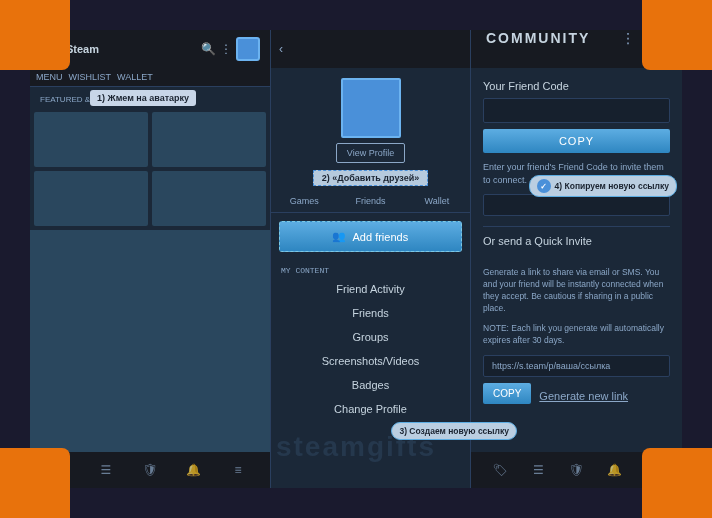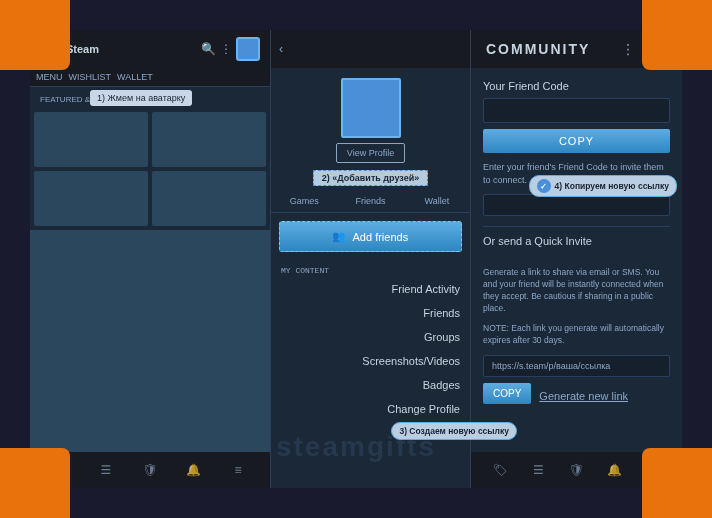--- a/index.html
+++ b/index.html
@@ -116,21 +116,21 @@
       background: #c8d6e8;
       color: #1a2330;
       font-size: 9px;
       padding: 3px 7px;
       border-radius: 3px;
       position: absolute;
       top: 60px;
       left: 60px;
       z-index: 20;
       white-space: nowrap;
-      font-weight: normal;
+      font-weight: bold;
     }
 
     .left-content-area {
       background: #2a475e;
       flex: 1;
       position: relative;
     }
 
     .featured-label {
       color: #8ba7c7;
@@ -260,38 +260,38 @@
       font-family: Liberation Mono, monospace;
     }
 
     .menu-item {
       color: #c6d4df;
       font-size: 11px;
       padding: 6px 10px;
       cursor: pointer;
       display: flex;
       align-items: center;
-      justify-content: flex-end;
+      justify-content: center;
     }
 
     
     .right-panel {
       flex: 1;
       background: #1b2838;
       border-left: 1px solid #2a3f5f;
       display: flex;
       flex-direction: column;
       overflow: hidden;
     }
 
     .community-header {
       background: #171a21;
       height: 38px;
       display: flex;
-      align-items: center;
+      align-items: flex-start;
       padding: 0 15px;
       gap: 10px;
     }
 
     .community-title {
       color: #c6d4df;
       font-size: 14px;
       font-weight: bold;
       letter-spacing: 2px;
       flex: 1;

